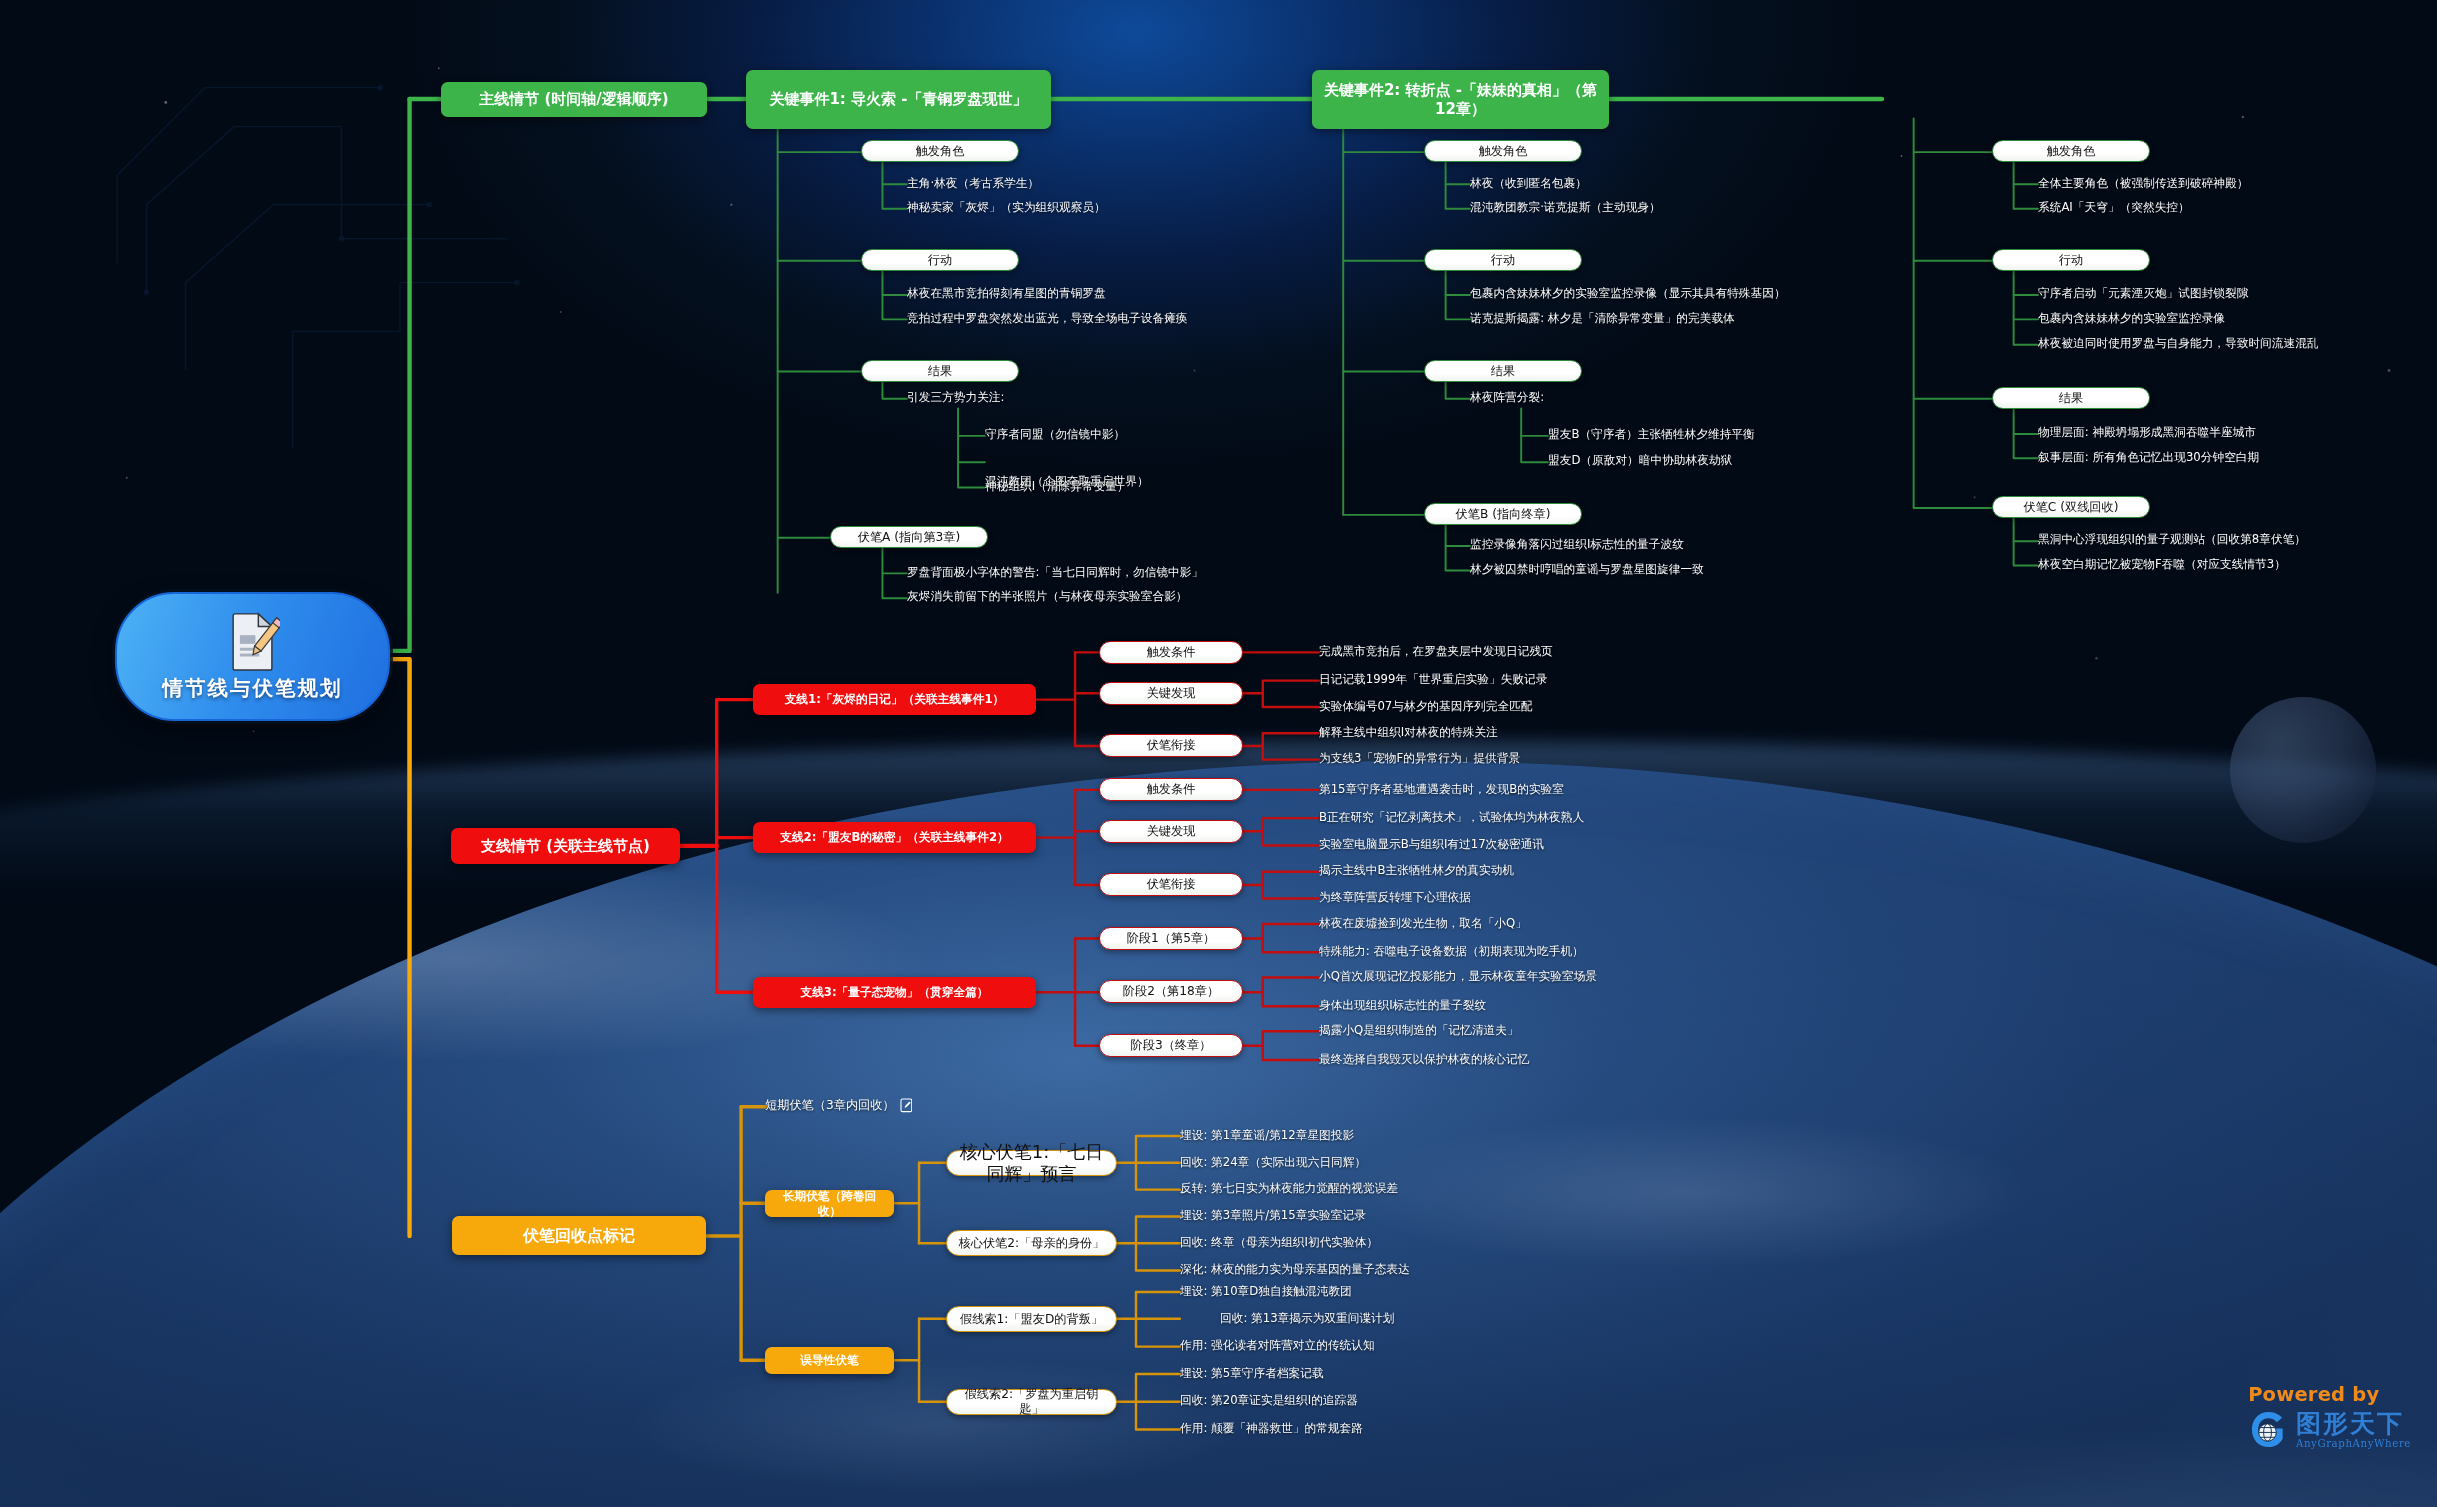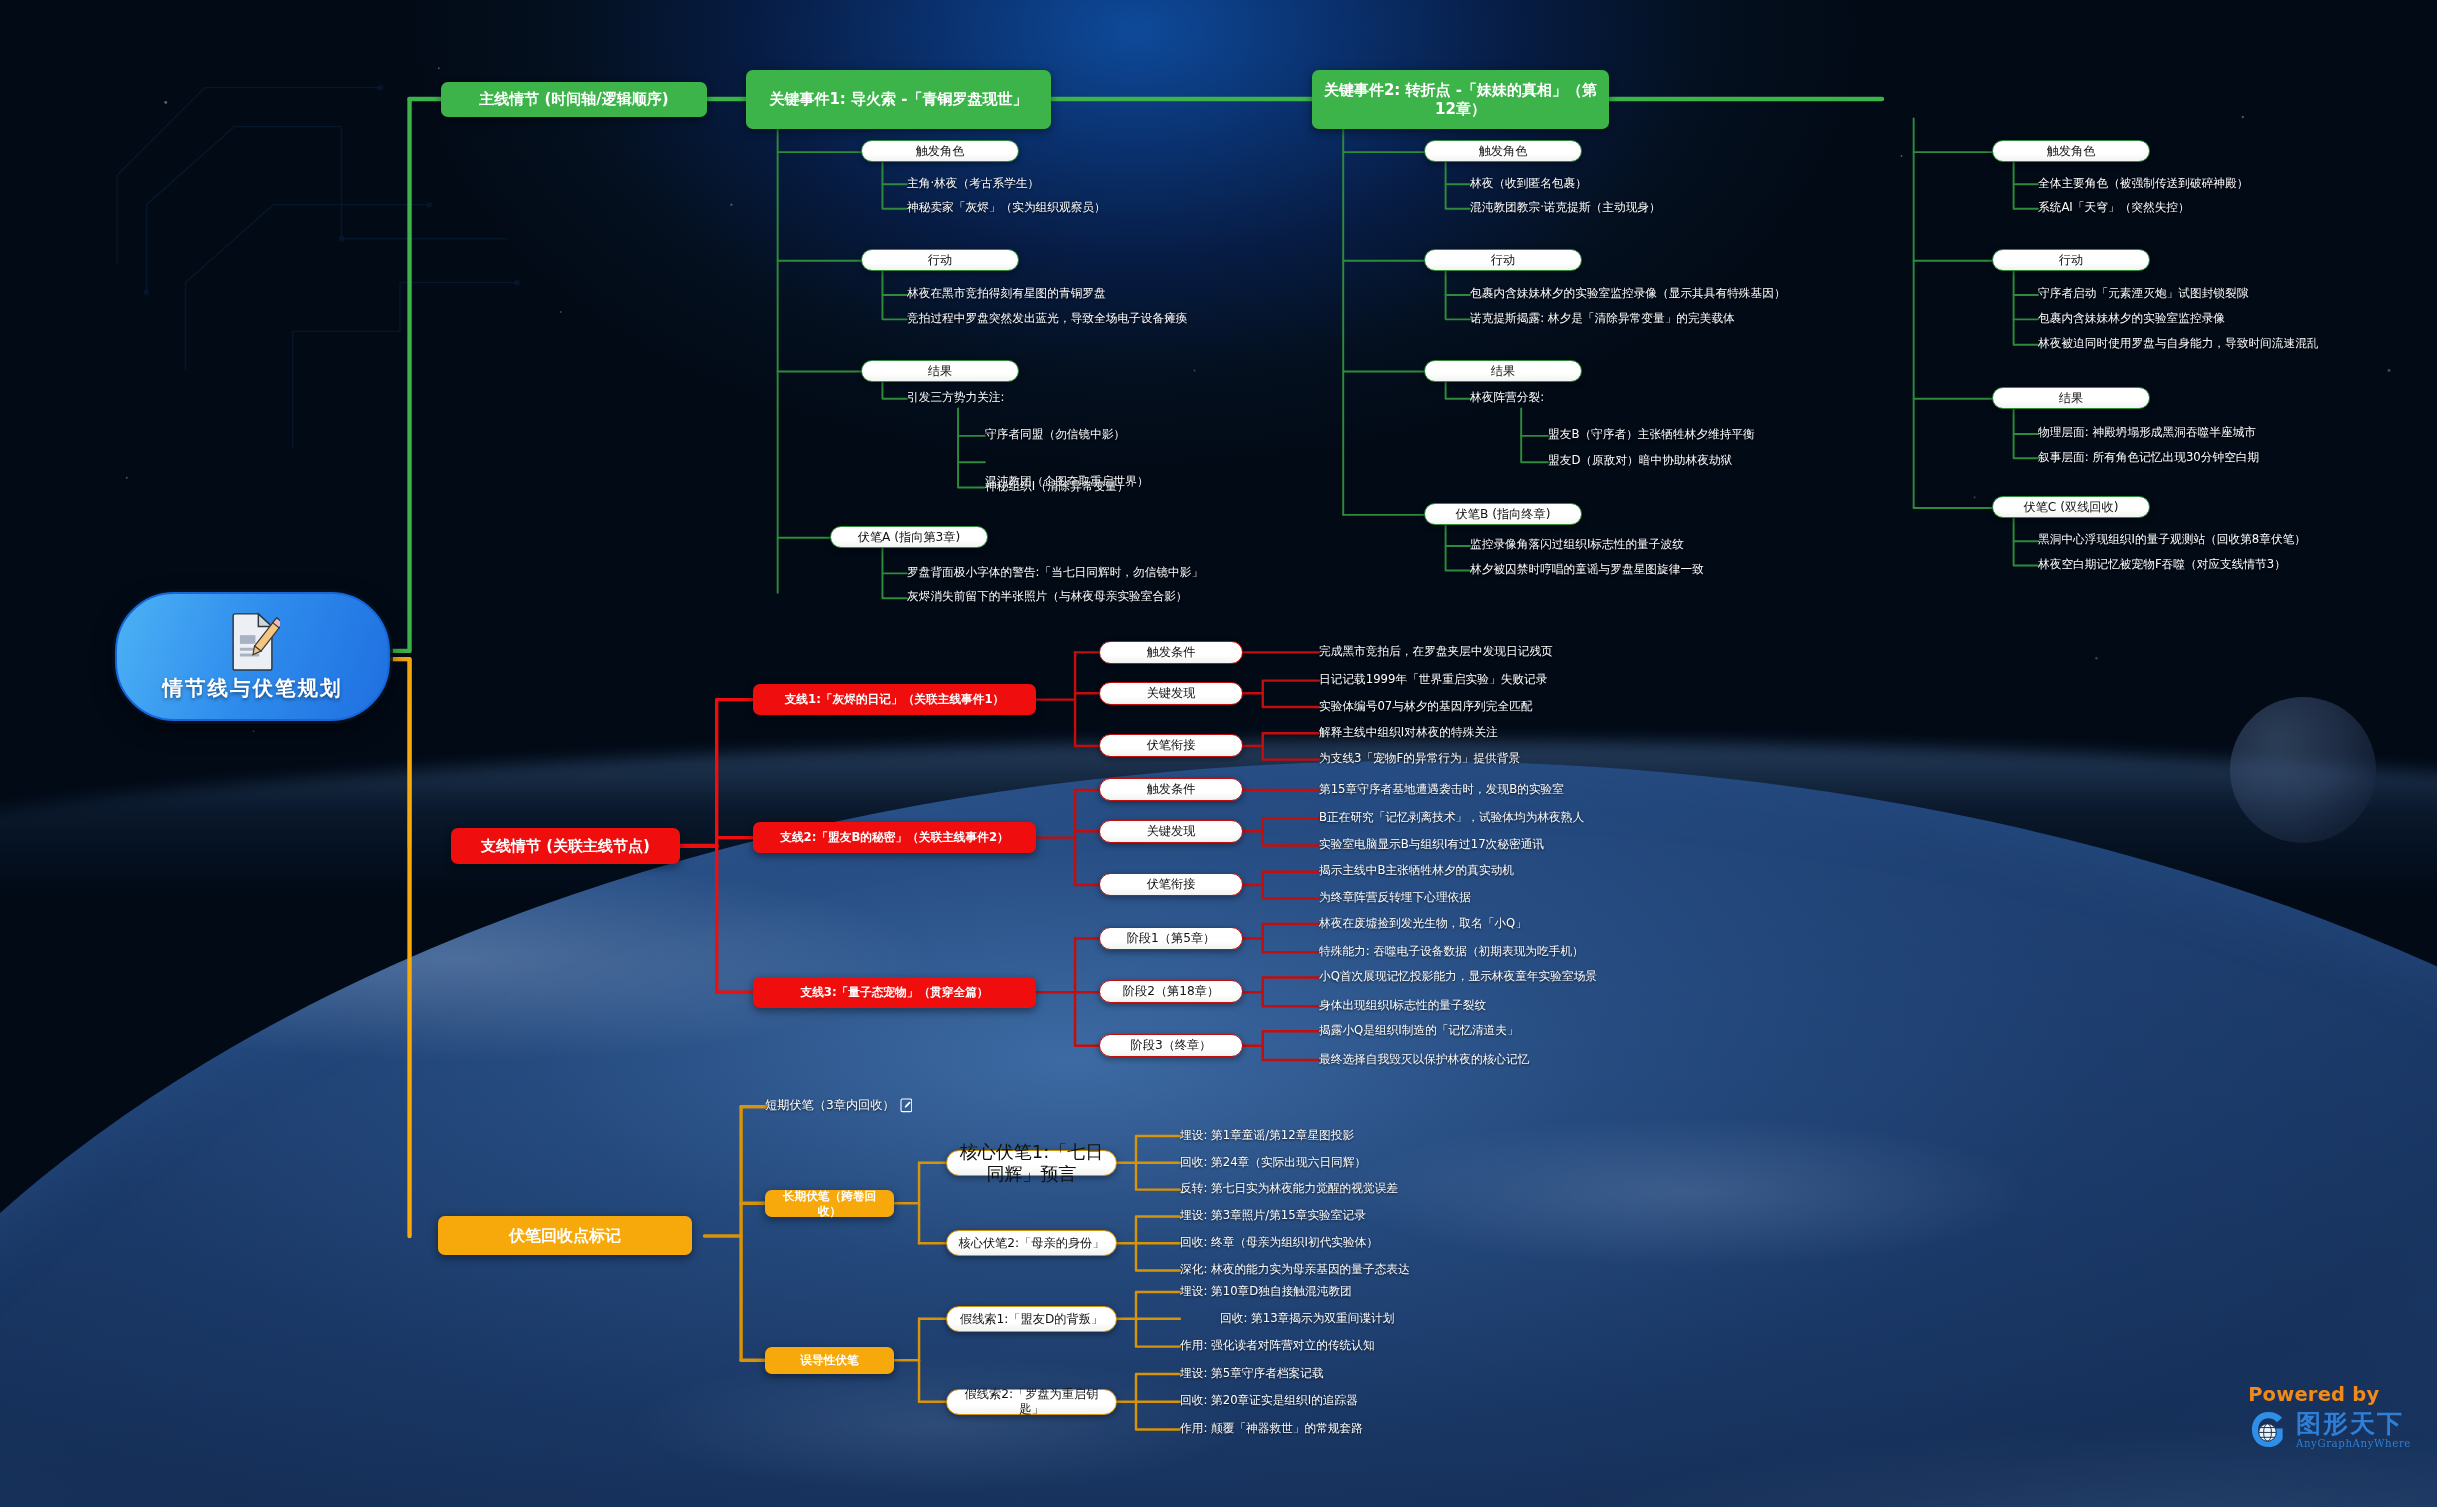--- a/index.html
+++ b/index.html
@@ -392,21 +392,21 @@
   <div class="node cap r" style="left:1099px; top:927px; width:144px; height:23.4px; font-size:12.2px;">阶段1（第5章）</div>
   <div class="node cap r" style="left:1099px; top:980px; width:144px; height:23.4px; font-size:12.2px;">阶段2（第18章）</div>
   <div class="node cap r" style="left:1099px; top:1034px; width:144px; height:23.4px; font-size:12.2px;">阶段3（终章）</div>
   <div class="leaf" style="left:1319px; top:916px; font-size:11.7px;">林夜在废墟捡到发光生物，取名「小Q」</div>
   <div class="leaf" style="left:1319px; top:944px; font-size:11.7px;">特殊能力: 吞噬电子设备数据（初期表现为吃手机）</div>
   <div class="leaf" style="left:1319px; top:969px; font-size:11.7px;">小Q首次展现记忆投影能力，显示林夜童年实验室场景</div>
   <div class="leaf" style="left:1319px; top:998px; font-size:11.7px;">身体出现组织I标志性的量子裂纹</div>
   <div class="leaf" style="left:1319px; top:1023px; font-size:11.7px;">揭露小Q是组织I制造的「记忆清道夫」</div>
   <div class="leaf" style="left:1319px; top:1052px; font-size:11.7px;">最终选择自我毁灭以保护林夜的核心记忆</div>
 
-  <div class="node chip orange" style="left:438px; top:1216px; width:254px; height:39px; font-size:16px;">伏笔回收点标记</div>
+  <div class="node chip orange" style="left:452px; top:1216px; width:254px; height:39px; font-size:16px;">伏笔回收点标记</div>
 
   <div class="leaf" style="left:765px; top:1097px; font-size:12.2px;">
     <span>短期伏笔（3章内回收）</span>
     <svg class="note-icon" viewBox="0 0 26 30">
       <rect x="2" y="2" width="22" height="26" rx="3" fill="none" stroke="#ffffff" stroke-width="2.2"></rect>
       <path d="M19 7 L22 10 L13 19 L9.5 20 L10.5 16.5 z" fill="#ffffff"></path>
     </svg>
   </div>
 
   <div class="node chip orange" style="left:765px; top:1190px; width:129px; height:27px; font-size:11.7px;">长期伏笔（跨卷回收）</div>

